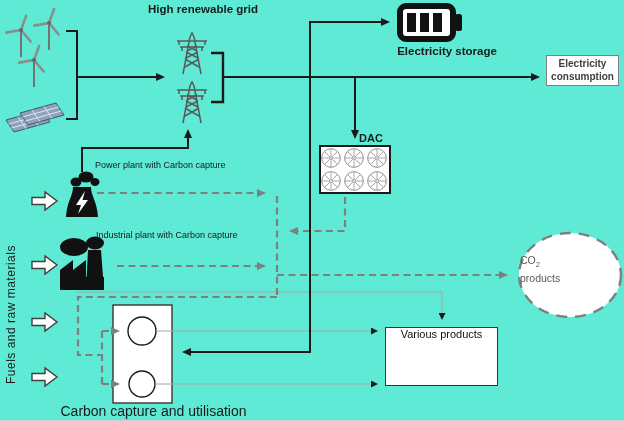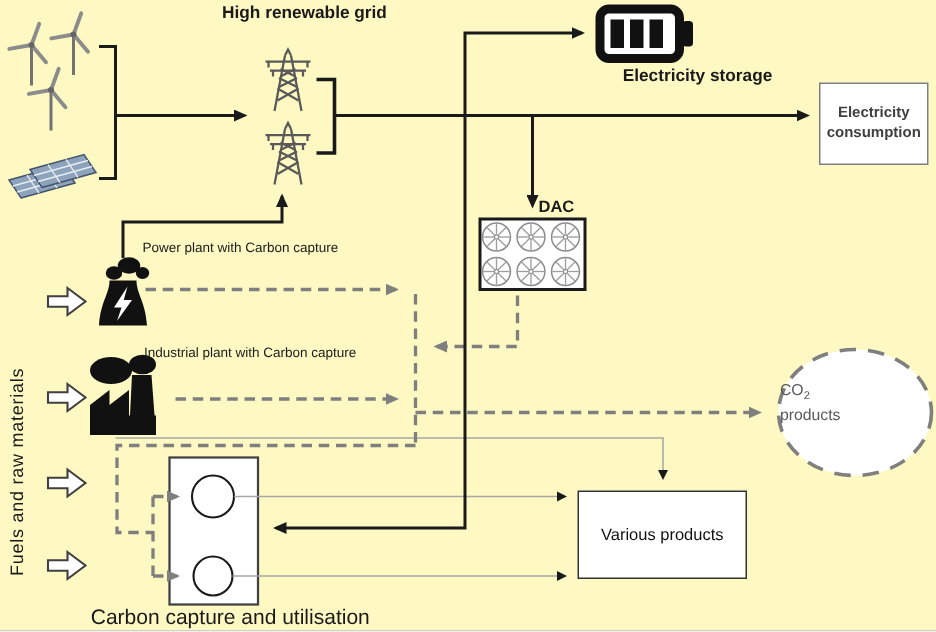--- a/index.html
+++ b/index.html
@@ -1,35 +1,35 @@
 <!DOCTYPE html>
 <html><head>
 <meta charset="utf-8">
 <style>
   html,body { margin:0; padding:0; background:#ffffff; }
   .stage {
-    position:relative; width:624px; height:421px; background:#fef9c3;
+    position:relative; width:624px; height:421px; background:#5eead4;
     font-family:"Liberation Sans","DejaVu Sans",sans-serif;
     border-bottom:1px solid #cfcfcf; box-sizing:border-box; overflow:hidden;
   }
   .stage svg.wires { position:absolute; left:0; top:0; }
   .lbl { position:absolute; color:#1a1a1a; white-space:nowrap; }
   .hdr { font-weight:600; font-size:11.5px; text-align:center; }
   .small { font-size:9px; }
   .ctr { text-align:center; }
   .ebox {
-    position:absolute; left:546px; top:55px; width:73px; height:55px;
+    position:absolute; left:546px; top:55px; width:73px; height:31px;
     border:1px solid #7f7f7f; background:#ffffff; box-sizing:border-box;
     display:flex; flex-direction:column; justify-content:center; align-items:center;
     font-size:10px; font-weight:600; color:#404040; line-height:1.25;
   }
   .vbox {
     position:absolute; left:385px; top:327px; width:113px; height:59px;
     border:1.5px solid #333333; background:#ffffff; box-sizing:border-box;
-    display:flex; justify-content:center; align-items:center;
+    display:flex; justify-content:center; align-items:flex-start;
     font-size:11px; color:#111111;
   }
   .co2lbl {
     position:absolute; left:520px; top:253px; width:101px; text-align:left;
     color:#595959; font-size:10.5px; line-height:1.4;
   }
   .co2lbl sub { font-size:7.5px; }
   .vert {
     position:absolute; left:4px; top:223px; width:18px; height:184px;
     writing-mode:vertical-rl; transform:rotate(180deg);
@@ -183,21 +183,21 @@
     <g>
       <use href="#ha" x="32" y="192"></use>
       <use href="#ha" x="32" y="256"></use>
       <use href="#ha" x="32" y="313"></use>
       <use href="#ha" x="32" y="368"></use>
     </g>
   </svg>
 
   <div class="lbl hdr" style="left:118px; top:3px; width:170px;">High renewable grid</div>
 
-  <div class="lbl hdr" style="left:395px; top:45px; width:140px;">Electricity storage</div>
+  <div class="lbl hdr" style="left:377px; top:45px; width:140px;">Electricity storage</div>
 
   <div class="ebox">
     <span>Electricity</span>
     <span>consumption</span>
   </div>
 
   <div class="lbl" style="left:359px; top:132px; font-size:11px; font-weight:700;">DAC</div>
 
   <div class="lbl small" style="left:95px; top:160px;">Power plant with Carbon capture</div>
 

